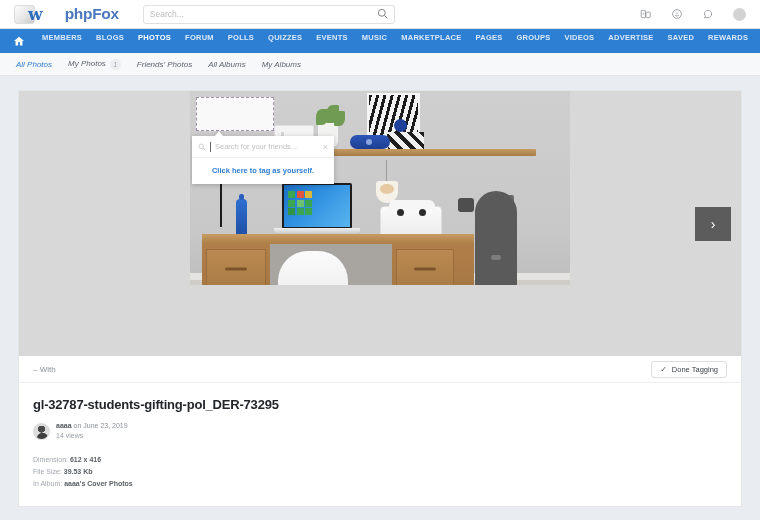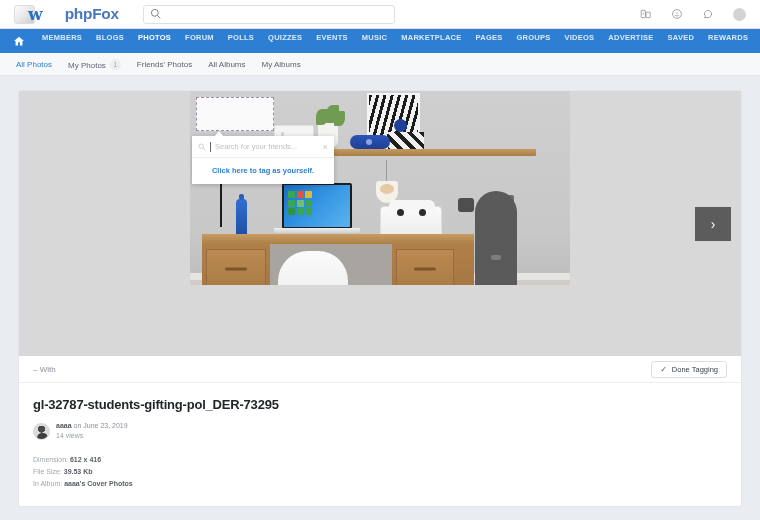--- a/index.html
+++ b/index.html
@@ -84,22 +84,23 @@
   
   .subnav {
     height: 23px;
     background: #f7f8fa;
     border-bottom: 1px solid #e4e6e9;
     display: flex; align-items: center;
     padding: 0 16px;
     gap: 16px;
   }
   .subitem {
-    font-size: 8px; color: #5d6470; display: flex; align-items: flex-end; gap: 4px;
+    font-size: 8px; color: #5d6470; display: flex; align-items: flex-start; gap: 4px;
     cursor: pointer;
+    font-style: italic;
   }
   .subitem.active { color: #2d7fd4; }
   .badge {
     display: inline-block;
     min-width: 11px; height: 11px;
     border-radius: 6px;
     background: #eceef1;
     color: #9aa0aa;
     font-size: 6.5px;
     line-height: 11px;
@@ -301,20 +302,21 @@
 <body>
 
 <div class="header">
   <div class="logo-wrap">
     <span class="logo-mark"></span>
     <span class="logo-glyph">w</span>
     <span class="logo-text">phpFox</span>
   </div>
 
   <div class="search-box">
+    <span class="ph">Search...</span>
     <span class="mag">
       <svg width="11" height="11" viewBox="0 0 16 16" fill="none" stroke="currentColor" stroke-width="1.4">
         <circle cx="7" cy="7" r="5"></circle>
           <line x1="11" y1="11" x2="15" y2="15"></line>
       </svg>
     </span>
   </div>
 
   <div class="header-right">
     <span class="hicon">

